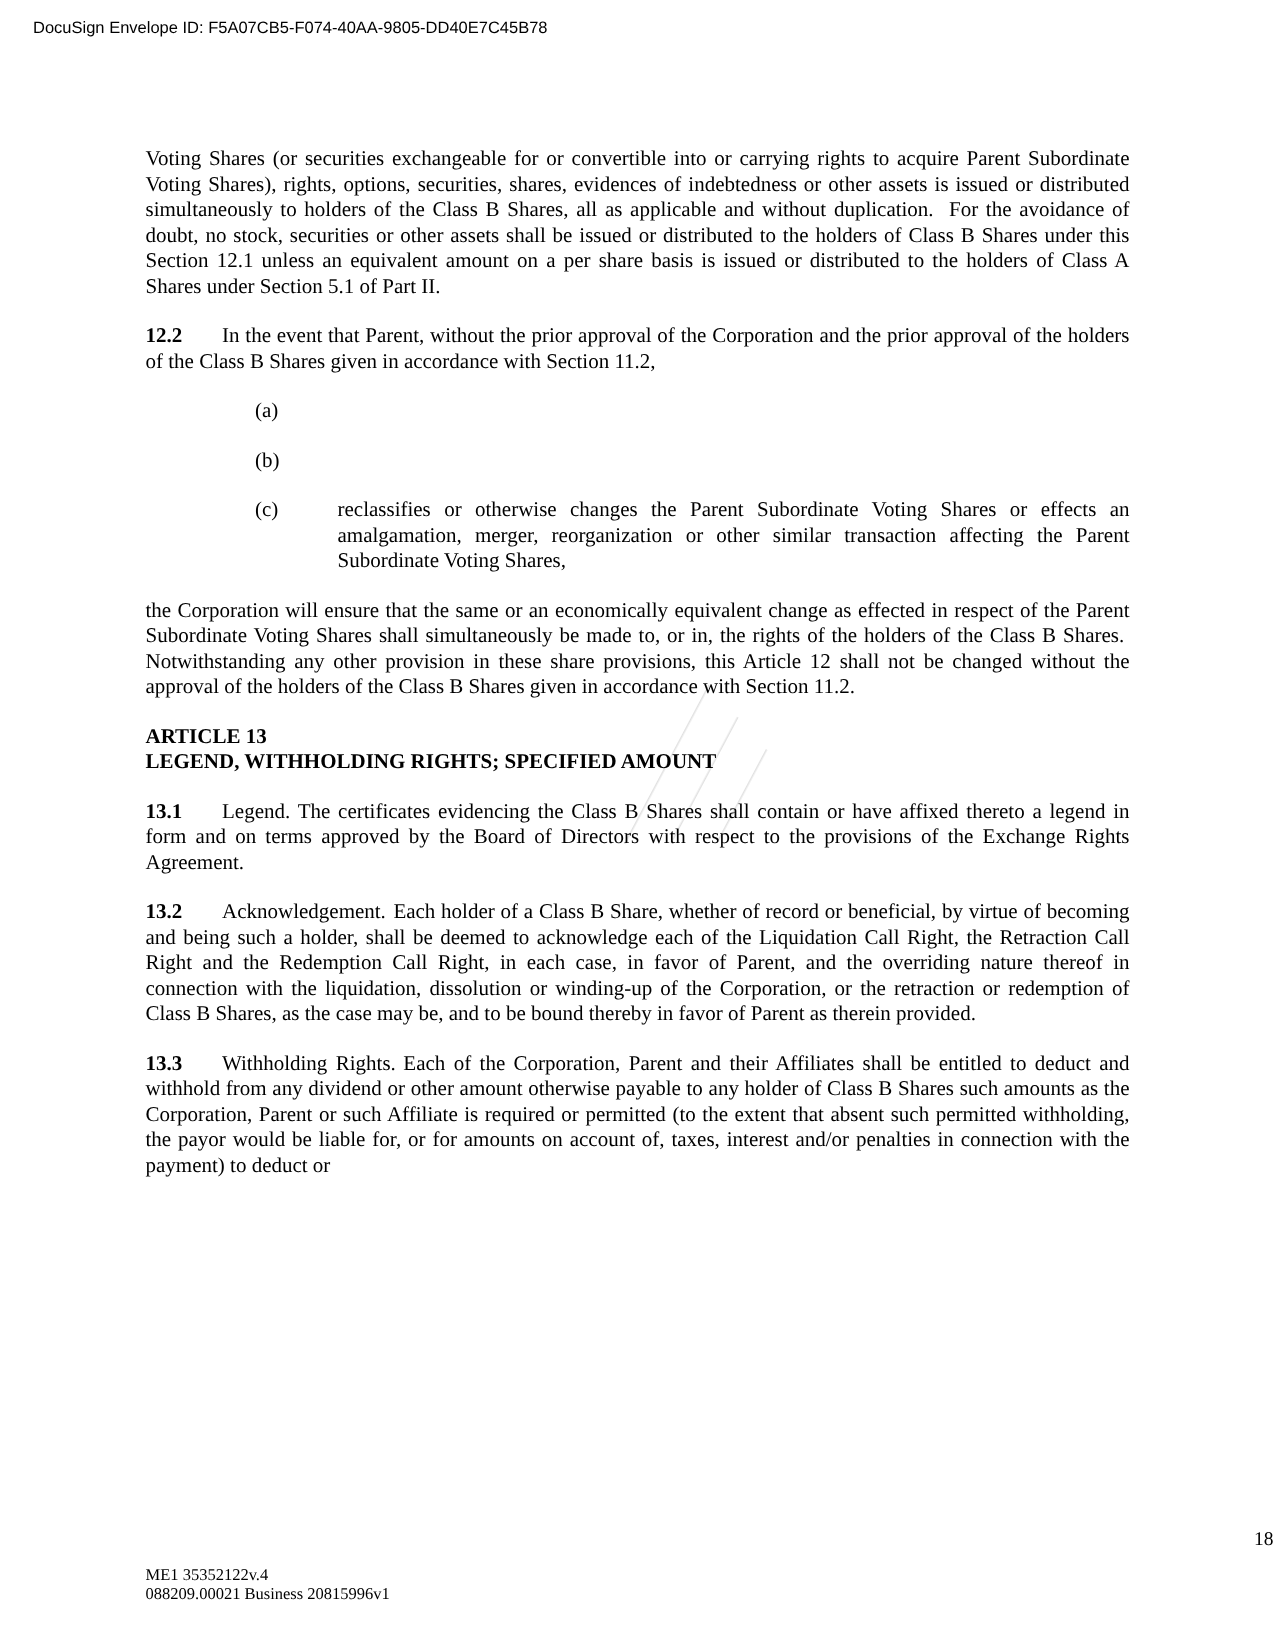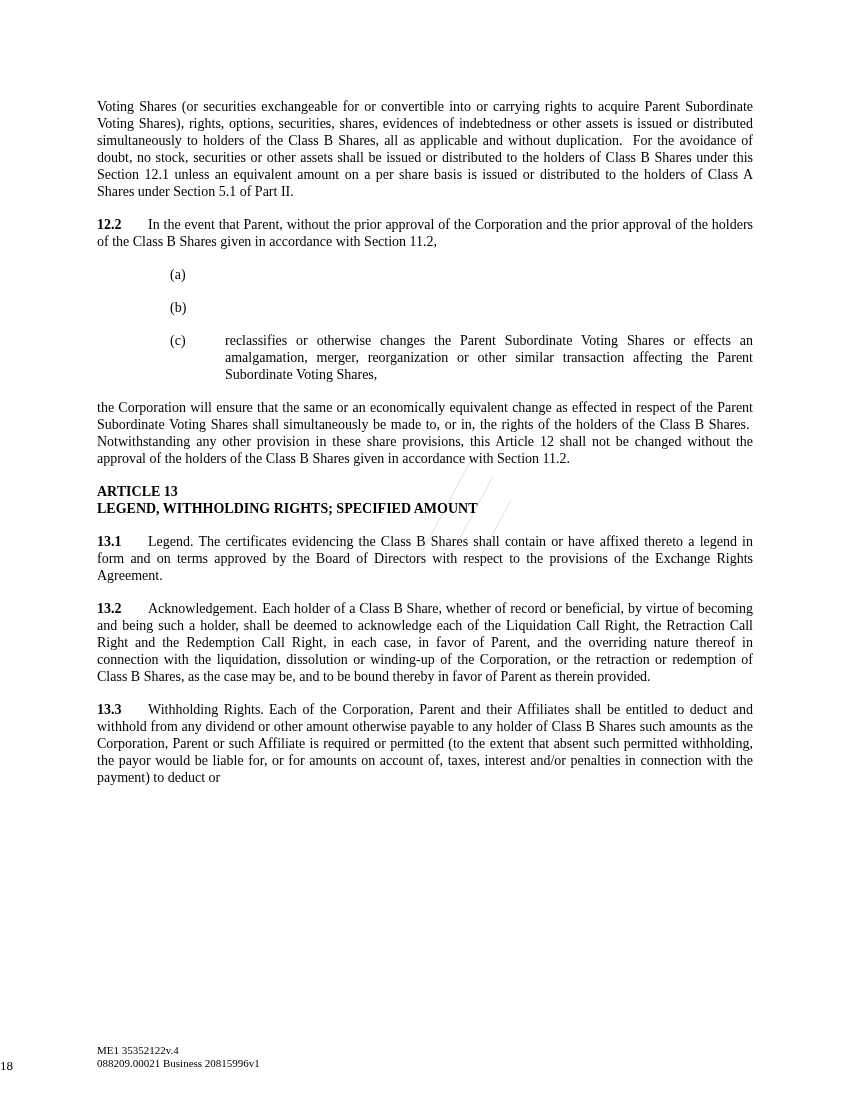--- a/index.html
+++ b/index.html
@@ -49,24 +49,23 @@
   .li .li-text { flex: 1; text-align: justify; }
   .heading {
     font-weight: bold;
     margin: 0 0 16px 0;
   }
   .page-number {
     position: absolute;
     left: 0;
     right: 0;
     top: 1018px;
-    text-align: left;
+    text-align: right;
     font-family: "Liberation Serif", serif;
     font-size: 13px;
-    margin-top: 40px;
   }
   .doc-footer {
     position: absolute;
     left: 97px;
     top: 1044px;
     font-family: "Liberation Serif", serif;
     font-size: 11px;
     line-height: 13px;
   }
   .watermark {
@@ -88,20 +87,21 @@
   }
   .watermark i:nth-child(1) { width: 120px; margin-left: 10px; }
   .watermark i:nth-child(2) { width: 95px;  margin-left: 25px; }
   .watermark i:nth-child(3) { width: 70px;  margin-left: 40px; }
 </style>
 </head>
 <body>
 
 <div class="page">
 
+  <div class="envelope-id">DocuSign Envelope ID: F5A07CB5-F074-40AA-9805-DD40E7C45B78</div>
 
   <div class="watermark">
     <i></i>
       <i></i>
       <i></i>
   </div>
 
   <div class="content">
 
     <p class="para">Voting Shares (or securities exchangeable for or convertible into or carrying rights to acquire Parent Subordinate Voting Shares), rights, options, securities, shares, evidences of indebtedness or other assets is issued or distributed simultaneously to holders of the Class B Shares, all as applicable and without duplication.&nbsp; For the avoidance of doubt, no stock, securities or other assets shall be issued or distributed to the holders of Class B Shares under this Section 12.1 unless an equivalent amount on a per share basis is issued or distributed to the holders of Class A Shares under Section 5.1 of Part II.</p>

